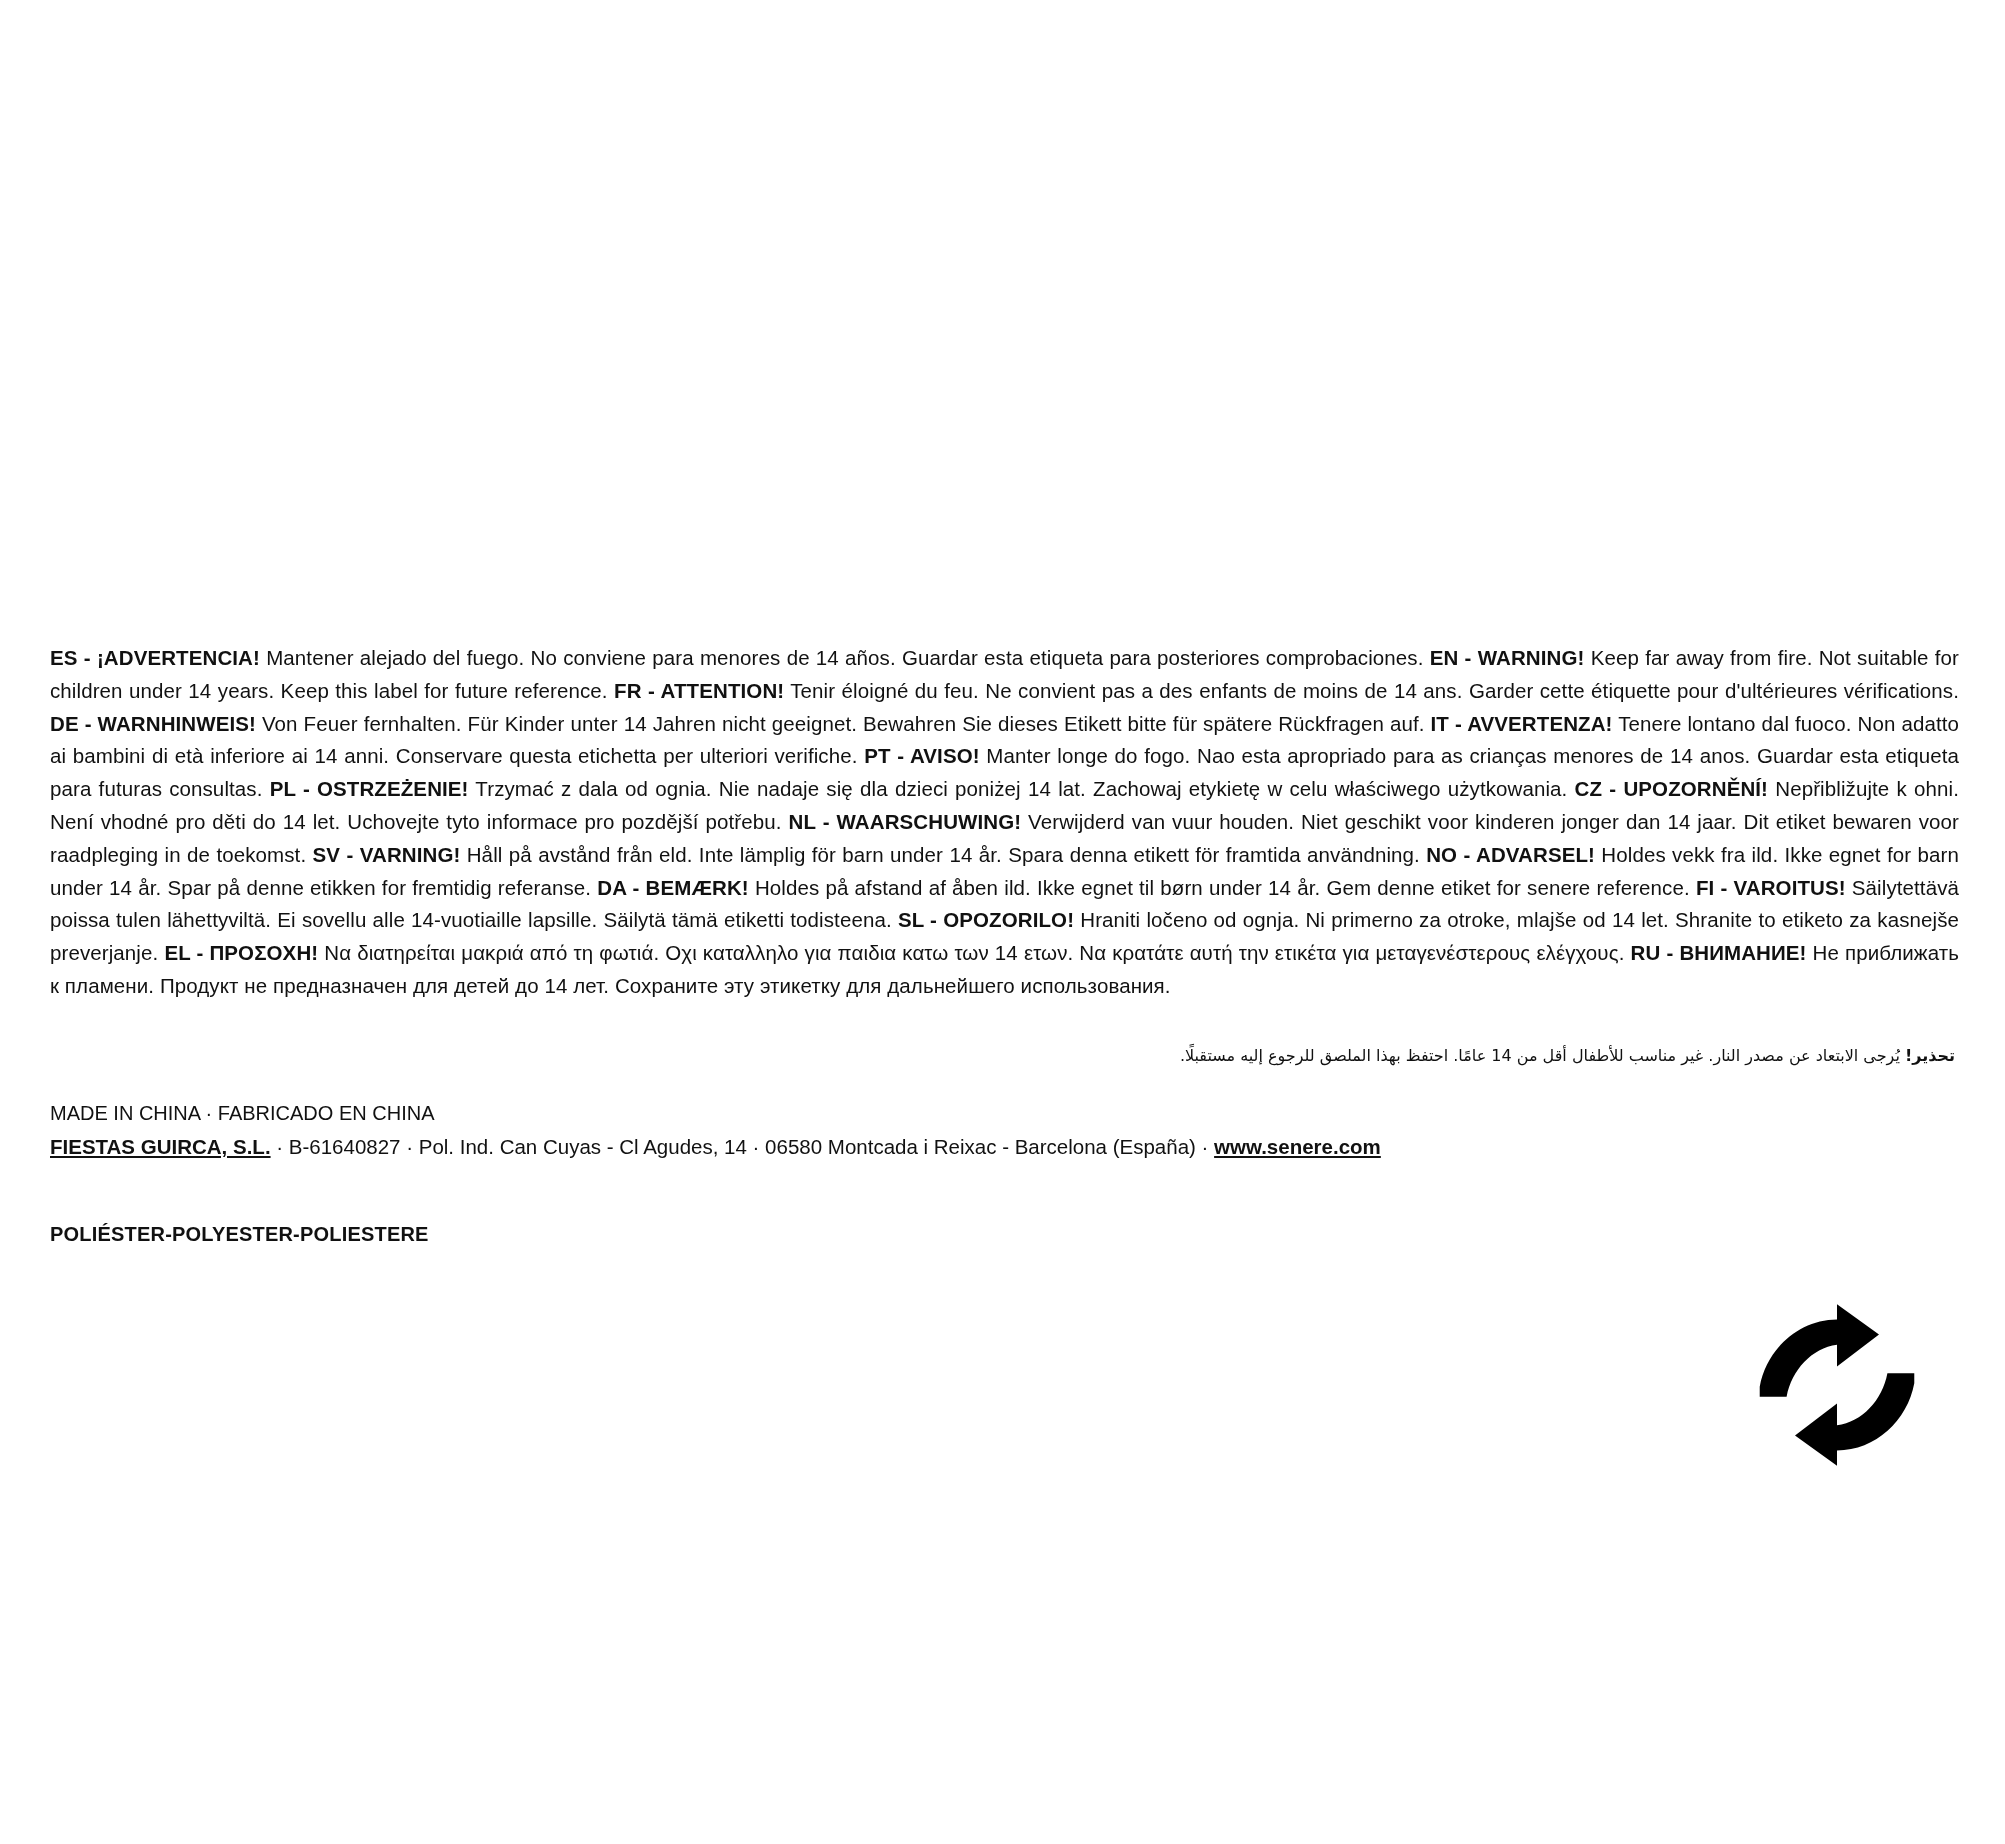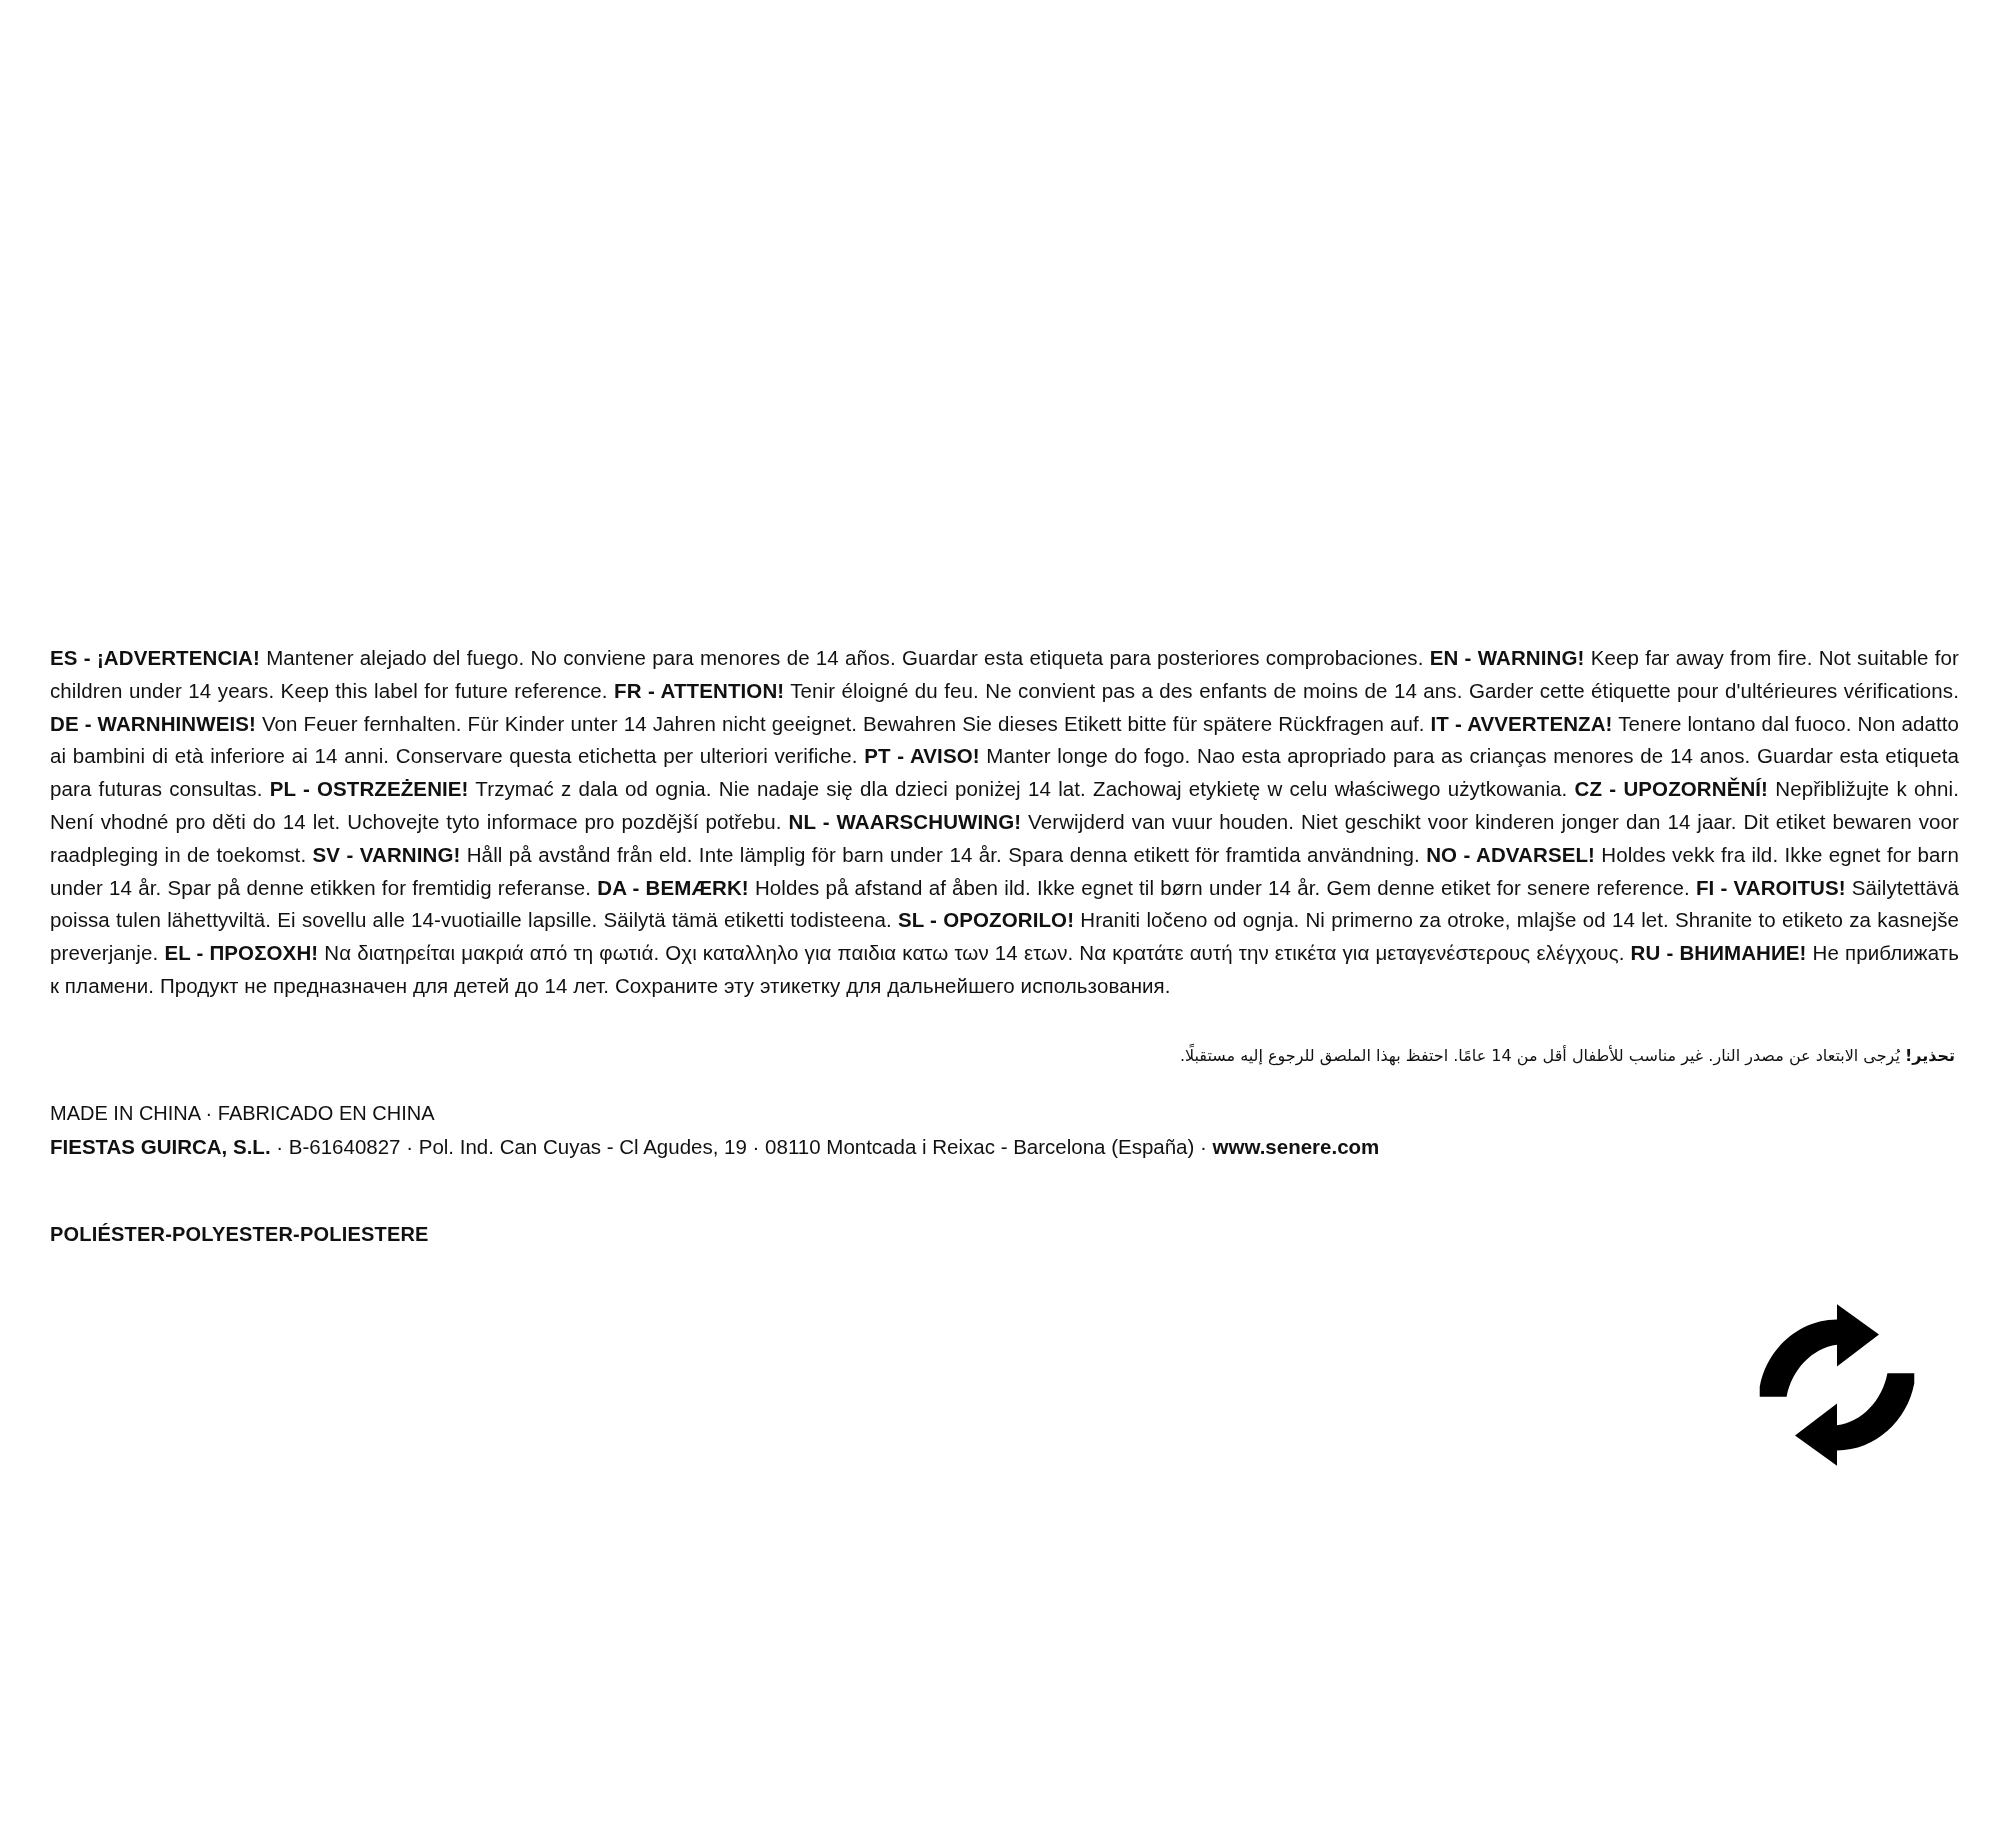--- a/index.html
+++ b/index.html
@@ -59,20 +59,21 @@
   .company-line {
     position: absolute;
     left: 50px;
     top: 1131px;
     font-size: 20.5px;
     line-height: 1.6;
     color: #111111;
   }
   .company-line b {
     font-weight: 700;
+    text-decoration: underline;
   }
   .material-line {
     position: absolute;
     left: 50px;
     top: 1223px;
     font-size: 20px;
     font-weight: 700;
     letter-spacing: 0.2px;
     color: #111111;
   }
@@ -98,21 +99,21 @@
     <b>ES - ¡ADVERTENCIA!</b><span> Mantener alejado del fuego. No conviene para menores de 14 años. Guardar esta etiqueta para posteriores comprobaciones. </span><b>EN - WARNING!</b><span> Keep far away from fire. Not suitable for children under 14 years. Keep this label for future reference. </span><b>FR - ATTENTION!</b><span> Tenir éloigné du feu. Ne convient pas a des enfants de moins de 14 ans. Garder cette étiquette pour d'ultérieures vérifications. </span><b>DE - WARNHINWEIS!</b><span> Von Feuer fernhalten. Für Kinder unter 14 Jahren nicht geeignet. Bewahren Sie dieses Etikett bitte für spätere Rückfragen auf. </span><b>IT - AVVERTENZA!</b><span> Tenere lontano dal fuoco. Non adatto ai bambini di età inferiore ai 14 anni. Conservare questa etichetta per ulteriori verifiche. </span><b>PT - AVISO!</b><span> Manter longe do fogo. Nao esta apropriado para as crianças menores de 14 anos. Guardar esta etiqueta para futuras consultas. </span><b>PL - OSTRZEŻENIE!</b><span> Trzymać z dala od ognia. Nie nadaje się dla dzieci poniżej 14 lat. Zachowaj etykietę w celu właściwego użytkowania. </span><b>CZ - UPOZORNĚNÍ!</b><span> Nepřibližujte k ohni. Není vhodné pro děti do 14 let. Uchovejte tyto informace pro pozdější potřebu. </span><b>NL - WAARSCHUWING!</b><span> Verwijderd van vuur houden. Niet geschikt voor kinderen jonger dan 14 jaar. Dit etiket bewaren voor raadpleging in de toekomst. </span><b>SV - VARNING!</b><span> Håll på avstånd från eld. Inte lämplig för barn under 14 år. Spara denna etikett för framtida användning. </span><b>NO - ADVARSEL!</b><span> Holdes vekk fra ild. Ikke egnet for barn under 14 år. Spar på denne etikken for fremtidig referanse. </span><b>DA - BEMÆRK!</b><span> Holdes på afstand af åben ild. Ikke egnet til børn under 14 år. Gem denne etiket for senere reference. </span><b>FI - VAROITUS!</b><span> Säilytettävä poissa tulen lähettyviltä. Ei sovellu alle 14-vuotiaille lapsille. Säilytä tämä etiketti todisteena. </span><b>SL - OPOZORILO!</b><span> Hraniti ločeno od ognja. Ni primerno za otroke, mlajše od 14 let. Shranite to etiketo za kasnejše preverjanje. </span><b>EL - ΠΡΟΣΟΧΗ!</b><span> Να διατηρείται μακριά από τη φωτιά. Οχι καταλληλο για παιδια κατω των 14 ετων. Να κρατάτε αυτή την ετικέτα για μεταγενέστερους ελέγχους. </span><b>RU - ВНИМАНИЕ!</b><span> Не приближать к пламени. Продукт не предназначен для детей до 14 лет. Сохраните эту этикетку для дальнейшего использования.</span>
   </div>
 
   <div class="arabic-block">
     <b>تحذير!</b><span> يُرجى الابتعاد عن مصدر النار. غير مناسب للأطفال أقل من 14 عامًا. احتفظ بهذا الملصق للرجوع إليه مستقبلًا.</span>
   </div>
 
   <div class="made-in">MADE IN CHINA · FABRICADO EN CHINA</div>
 
   <div class="company-line">
-    <b>FIESTAS GUIRCA, S.L.</b><span> · B-61640827 · Pol. Ind. Can Cuyas - Cl Agudes, 19 · 08110 Montcada i Reixac - Barcelona (España) · </span><b>www.senere.com</b>
+    <b>FIESTAS GUIRCA, S.L.</b><span> · B-61640827 · Pol. Ind. Can Cuyas - Cl Agudes, 14 · 06580 Montcada i Reixac - Barcelona (España) · </span><b>www.senere.com</b>
   </div>
 
   <div class="material-line">POLIÉSTER-POLYESTER-POLIESTERE</div>
 
   <div class="green-dot">
     <svg viewBox="0 0 200 200" xmlns="http://www.w3.org/2000/svg" aria-hidden="true">
 
       <g fill="#000000">
 
         <path d="M100 4

